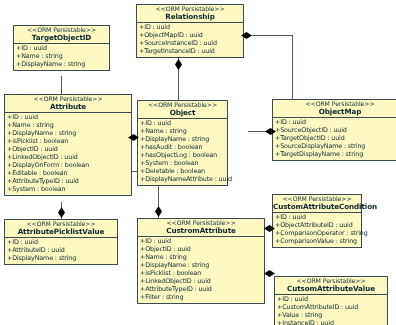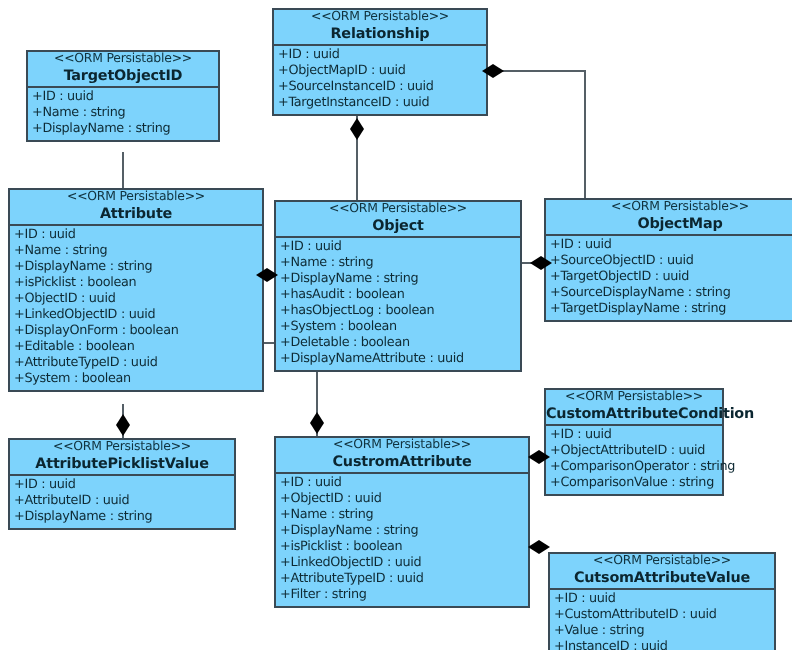--- a/index.html
+++ b/index.html
@@ -11,21 +11,21 @@
     position: relative;
     width: 396px;
     height: 325px;
     background: #ffffff;
     font-family: "DejaVu Sans", sans-serif;
     overflow: hidden;
   }
   .uml-class {
     position: absolute;
     box-sizing: border-box;
-    background: #7dd3fc;
+    background: #fef9c3;
     border: 1px solid #3a4a55;
     z-index: 5;
   }
   .uml-header {
     box-sizing: border-box;
     border-bottom: 1px solid #3a4a55;
     padding: 1px 0 2px 0;
     text-align: center;
     line-height: 1.05;
   }
@@ -161,21 +161,21 @@
       <span class="class-name">Relationship</span>
     </div>
     <div class="uml-attrs">
       <div class="attr">+ID : uuid</div>
       <div class="attr">+ObjectMapID : uuid</div>
       <div class="attr">+SourceInstanceID : uuid</div>
       <div class="attr">+TargetInstanceID : uuid</div>
     </div>
   </div>
 
-  <div class="uml-class" style="left:137px; top:100px; width:124px;">
+  <div class="uml-class" style="left:137px; top:100px; width:91px;">
     <div class="uml-header">
       <span class="stereotype">&lt;&lt;ORM Persistable&gt;&gt;</span>
       <span class="class-name">Object</span>
     </div>
     <div class="uml-attrs">
       <div class="attr">+ID : uuid</div>
       <div class="attr">+Name : string</div>
       <div class="attr">+DisplayName : string</div>
       <div class="attr">+hasAudit : boolean</div>
       <div class="attr">+hasObjectLog : boolean</div>

